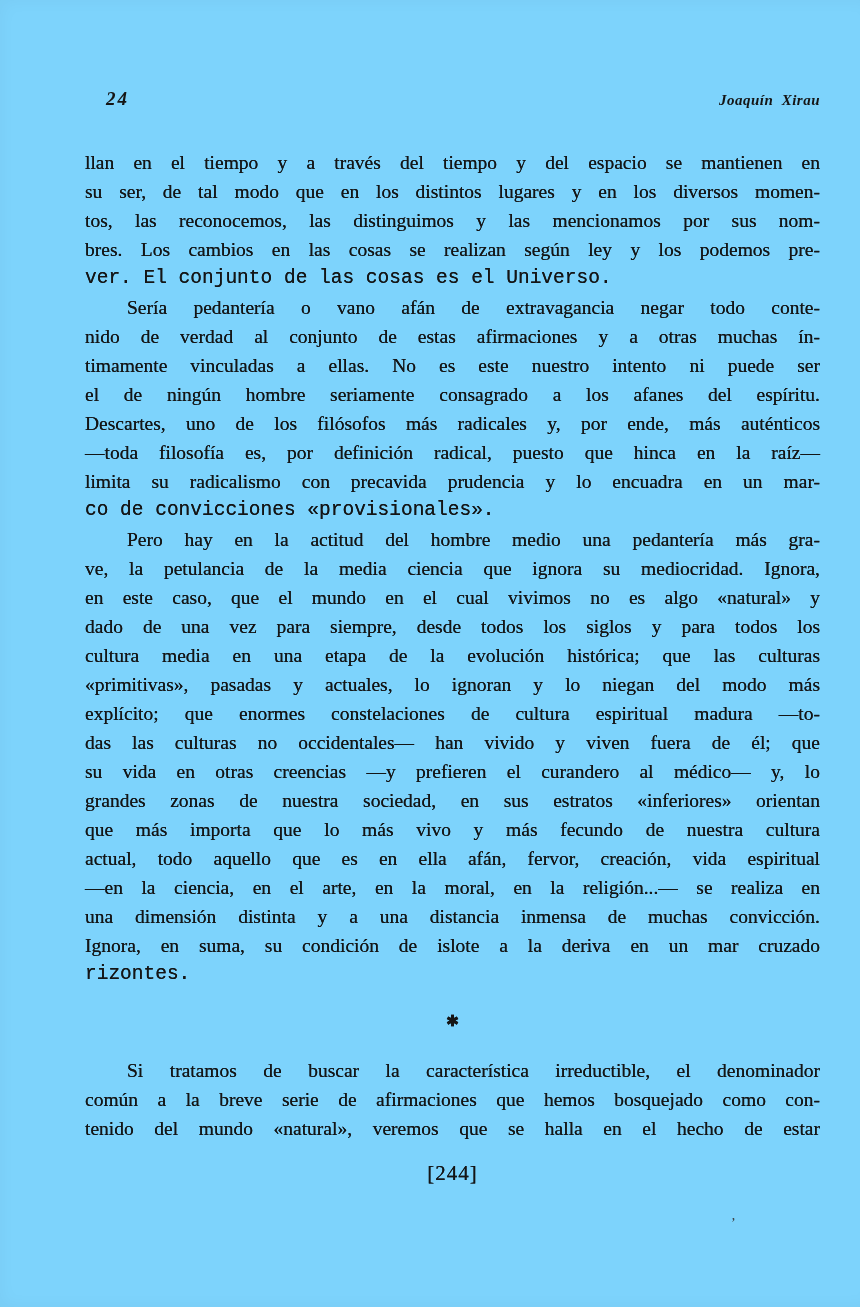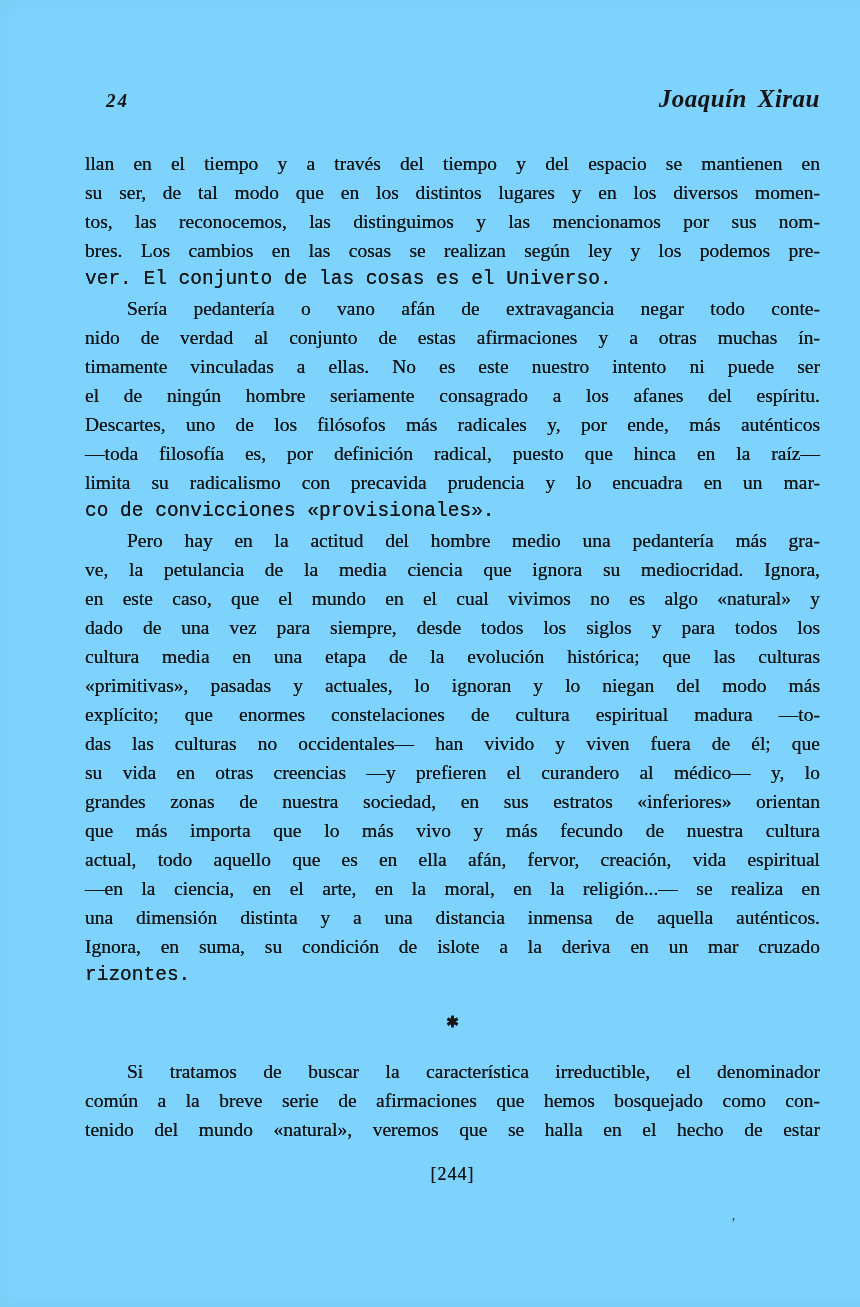--- a/index.html
+++ b/index.html
@@ -24,21 +24,21 @@
   .header {
     display: flex;
     justify-content: space-between;
     align-items: baseline;
     margin-top: 88px;
     line-height: 22px;
     font-style: italic;
     font-weight: bold;
   }
   .pageno { font-size: 19px; margin-left: 21px; letter-spacing: 2px; }
-  .author { font-size: 25px; letter-spacing: 0.5px; word-spacing: 4px; }
+  .author { font-size: 15px; letter-spacing: 0.5px; word-spacing: 4px; }
   .body {
     margin-top: 37px;
     font-size: 19.5px;
     line-height: 29px;
     text-shadow: 0 0 0.3px rgba(0,0,0,0.85);
   }
   .para { margin: 0; }
   .ln {
     text-align: justify;
     text-align-last: justify;
@@ -49,21 +49,21 @@
     height: 29px;
     line-height: 29px;
     margin: 18px 0 20px 0;
     text-align: center;
     font-size: 15px;
     font-weight: bold;
   }
   .footer {
     margin-top: 16px;
     text-align: center;
-    font-size: 18px;
+    font-size: 21px;
     letter-spacing: 1px;
   }
   .artifact {
     position: absolute;
     left: 731px;
     top: 1216px;
     font-size: 14px;
     color: #3a3a3a;
   }
 </style>
@@ -106,21 +106,21 @@
         <div class="ln">dado de una vez para siempre, desde todos los siglos y para todos los</div>
         <div class="ln">cultura media en una etapa de la evolución histórica; que las culturas</div>
         <div class="ln">«primitivas», pasadas y actuales, lo ignoran y lo niegan del modo más</div>
         <div class="ln">explícito; que enormes constelaciones de cultura espiritual madura —to-</div>
         <div class="ln">das las culturas no occidentales— han vivido y viven fuera de él; que</div>
         <div class="ln">su vida en otras creencias —y prefieren el curandero al médico— y, lo</div>
         <div class="ln">grandes zonas de nuestra sociedad, en sus estratos «inferiores» orientan</div>
         <div class="ln">que más importa que lo más vivo y más fecundo de nuestra cultura</div>
         <div class="ln">actual, todo aquello que es en ella afán, fervor, creación, vida espiritual</div>
         <div class="ln">—en la ciencia, en el arte, en la moral, en la religión...— se realiza en</div>
-        <div class="ln">una dimensión distinta y a una distancia inmensa de aquella auténticos.</div>
+        <div class="ln">una dimensión distinta y a una distancia inmensa de muchas convicción.</div>
         <div class="ln">Ignora, en suma, su condición de islote a la deriva en un mar cruzado</div>
         <div class="ln last">rizontes.</div>
       </div>
 
       <div class="sep">✱</div>
 
       <div class="para">
         <div class="ln indent">Si tratamos de buscar la característica irreductible, el denominador</div>
         <div class="ln">común a la breve serie de afirmaciones que hemos bosquejado como con-</div>
         <div class="ln">tenido del mundo «natural», veremos que se halla en el hecho de estar</div>

